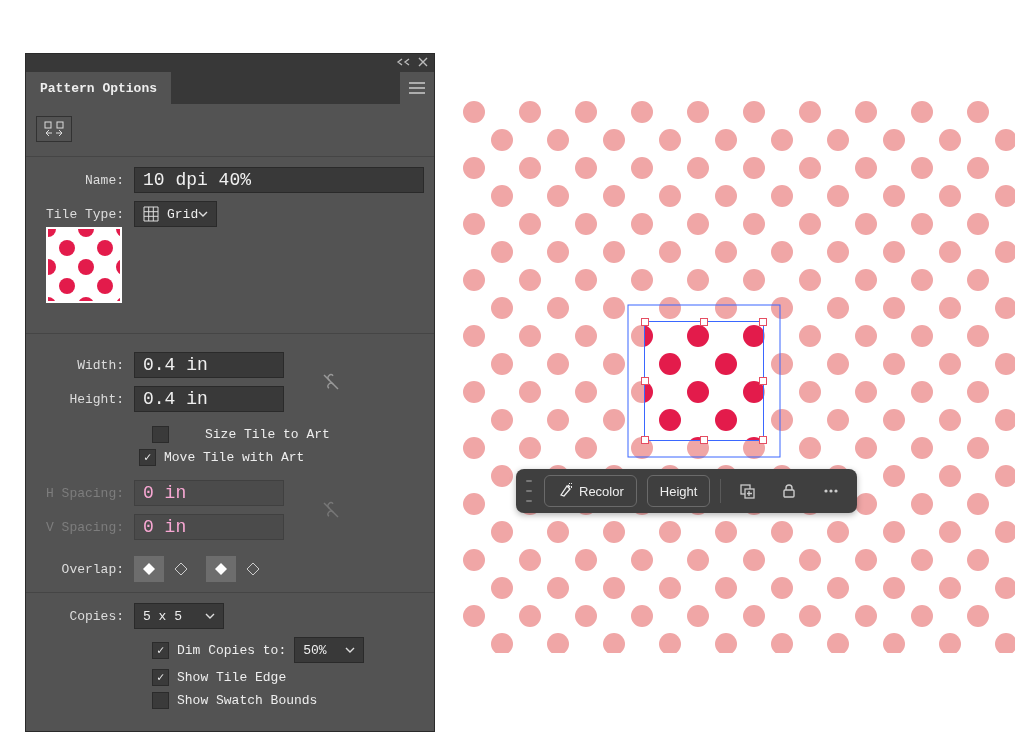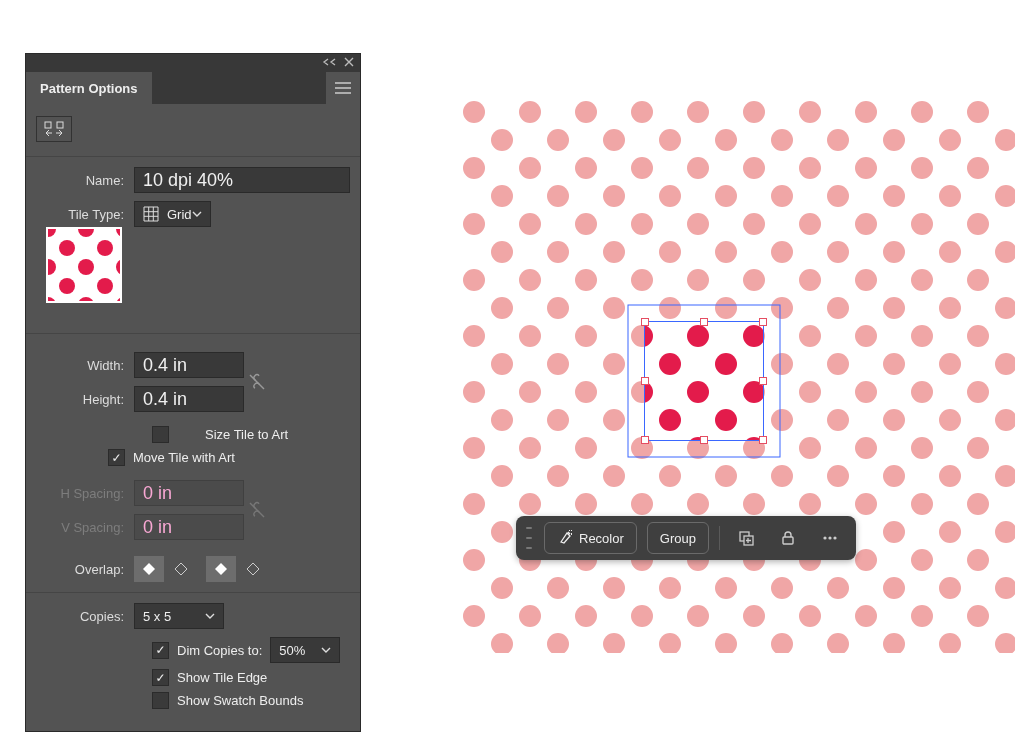--- a/index.html
+++ b/index.html
@@ -33,21 +33,21 @@
   .h-tl{left:-4px;top:-4px;} .h-tr{right:-4px;top:-4px;}
   .h-bl{left:-4px;bottom:-4px;} .h-br{right:-4px;bottom:-4px;}
   .h-t{left:50%;top:-4px;transform:translateX(-50%);}
   .h-b{left:50%;bottom:-4px;transform:translateX(-50%);}
   .h-l{left:-4px;top:50%;transform:translateY(-50%);}
   .h-r{right:-4px;top:50%;transform:translateY(-50%);}
 
   
   .ctxbar {
     position:absolute;
-    left: 516px; top: 516px;
+    left: 516px; top: 469px;
     height: 44px;
     padding: 0 10px;
     background:#3f3f3f;
     border-radius:8px;
     display:flex; align-items:center; gap:10px;
     box-shadow:0 2px 6px rgba(0,0,0,.3);
     color:#eee;
   }
   .ctxbar .grip {width:6px; height:22px; display:flex; flex-direction:column; justify-content:space-between; margin-right:2px;}
   .ctxbar .grip span{height:2px;background:#777;border-radius:1px;}
@@ -59,23 +59,24 @@
   }
   .ctxbar .ibtn {
     width:32px; height:32px; display:flex; align-items:center; justify-content:center;
     background:transparent; border:none; color:#ccc; font-size:16px;
   }
   .ctxbar .sep{width:1px; height:24px; background:#5a5a5a;}
 
   
   .panel {
     position:absolute; left:25px; top:53px;
-    width:336px;
+    width:410px;
     background:#535353;
     border:1px solid #2a2a2a;
+    font-family:Liberation Mono, monospace;
   }
   .panel-topbar {
     height:18px; background:#383838;
     display:flex; justify-content:flex-end; align-items:center;
     padding:0 6px; gap:8px; color:#bbb; font-size:11px;
   }
   .panel-topbar span{cursor:pointer;}
   .panel-tabs {
     display:flex; align-items:stretch; height:32px;
     background:#383838;
@@ -201,21 +202,21 @@
   <button class="btn">
     <svg width="16" height="16" viewBox="0 0 16 16">
         <path d="M4 12 L10 3 L13 6 L7 13 Z M11 2 l2 2" fill="none" stroke="#eee" stroke-width="1.3"></path>
         <path d="M12 1 l1 -1 M14 3 l1 1 M13 0 l0 -0" stroke="#eee"></path>
         <circle cx="13" cy="2" r="0"></circle>
         <path d="M12 1l1-1M14 1l1-1M14 4l1 1" stroke="#eee" stroke-width="1"></path>
       </svg>
     <span>Recolor</span>
   </button>
   <button class="btn">
-    <span>Group</span>
+    <span>Height</span>
   </button>
   <div class="sep"></div>
   <button class="ibtn">
     <svg width="18" height="18" viewBox="0 0 18 18">
         <rect x="3" y="3" width="9" height="9" fill="none" stroke="#ccc" stroke-width="1.3"></rect>
         <rect x="7" y="7" width="9" height="9" fill="#3f3f3f" stroke="#ccc" stroke-width="1.3"></rect>
         <path d="M11 9v5M9 11.5h5" stroke="#ccc" stroke-width="1.3"></path>
       </svg>
   </button>
   <button class="ibtn">
@@ -340,21 +341,21 @@
             <path d="M2 2l14 14" stroke="#999" stroke-width="1.4"></path>
           </svg>
       </div>
       <div style="width:80px"></div>
     </div>
 
     <div class="chk-row" style="margin-left:116px;gap:36px;">
       <div class="chk"></div>
       <span>Size Tile to Art</span>
     </div>
-    <div class="chk-row" style="margin-left:72px;">
+    <div class="chk-row" style="margin-left:103px;">
       <div class="chk checked"></div>
       <span>Move Tile with Art</span>
     </div>
 
     <div style="display:flex; align-items:center;">
       <div style="flex:1">
         <div class="row">
           <div class="lbl dim">H Spacing:</div>
           <div class="field dim" style="max-width:150px">
               <span>0 in</span>

